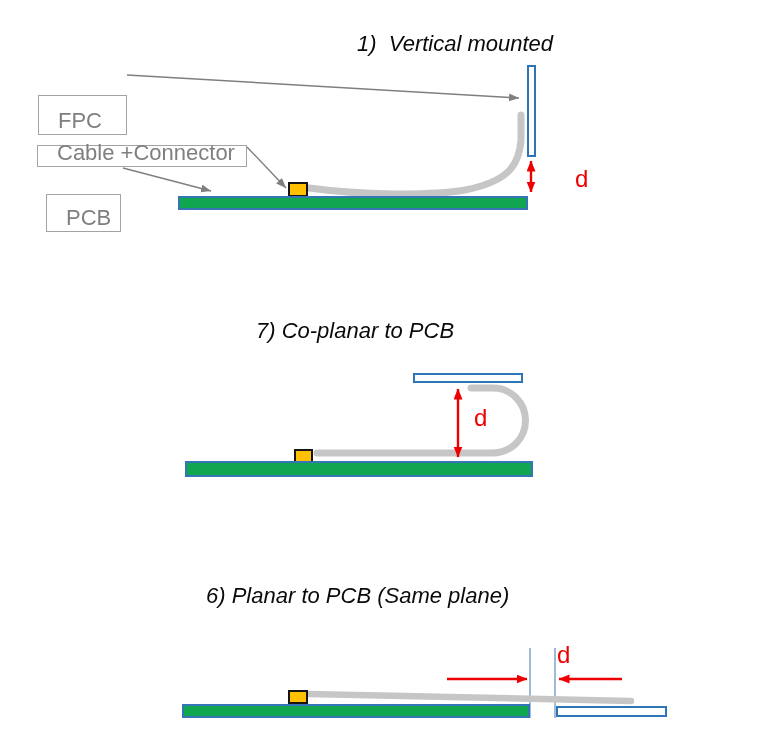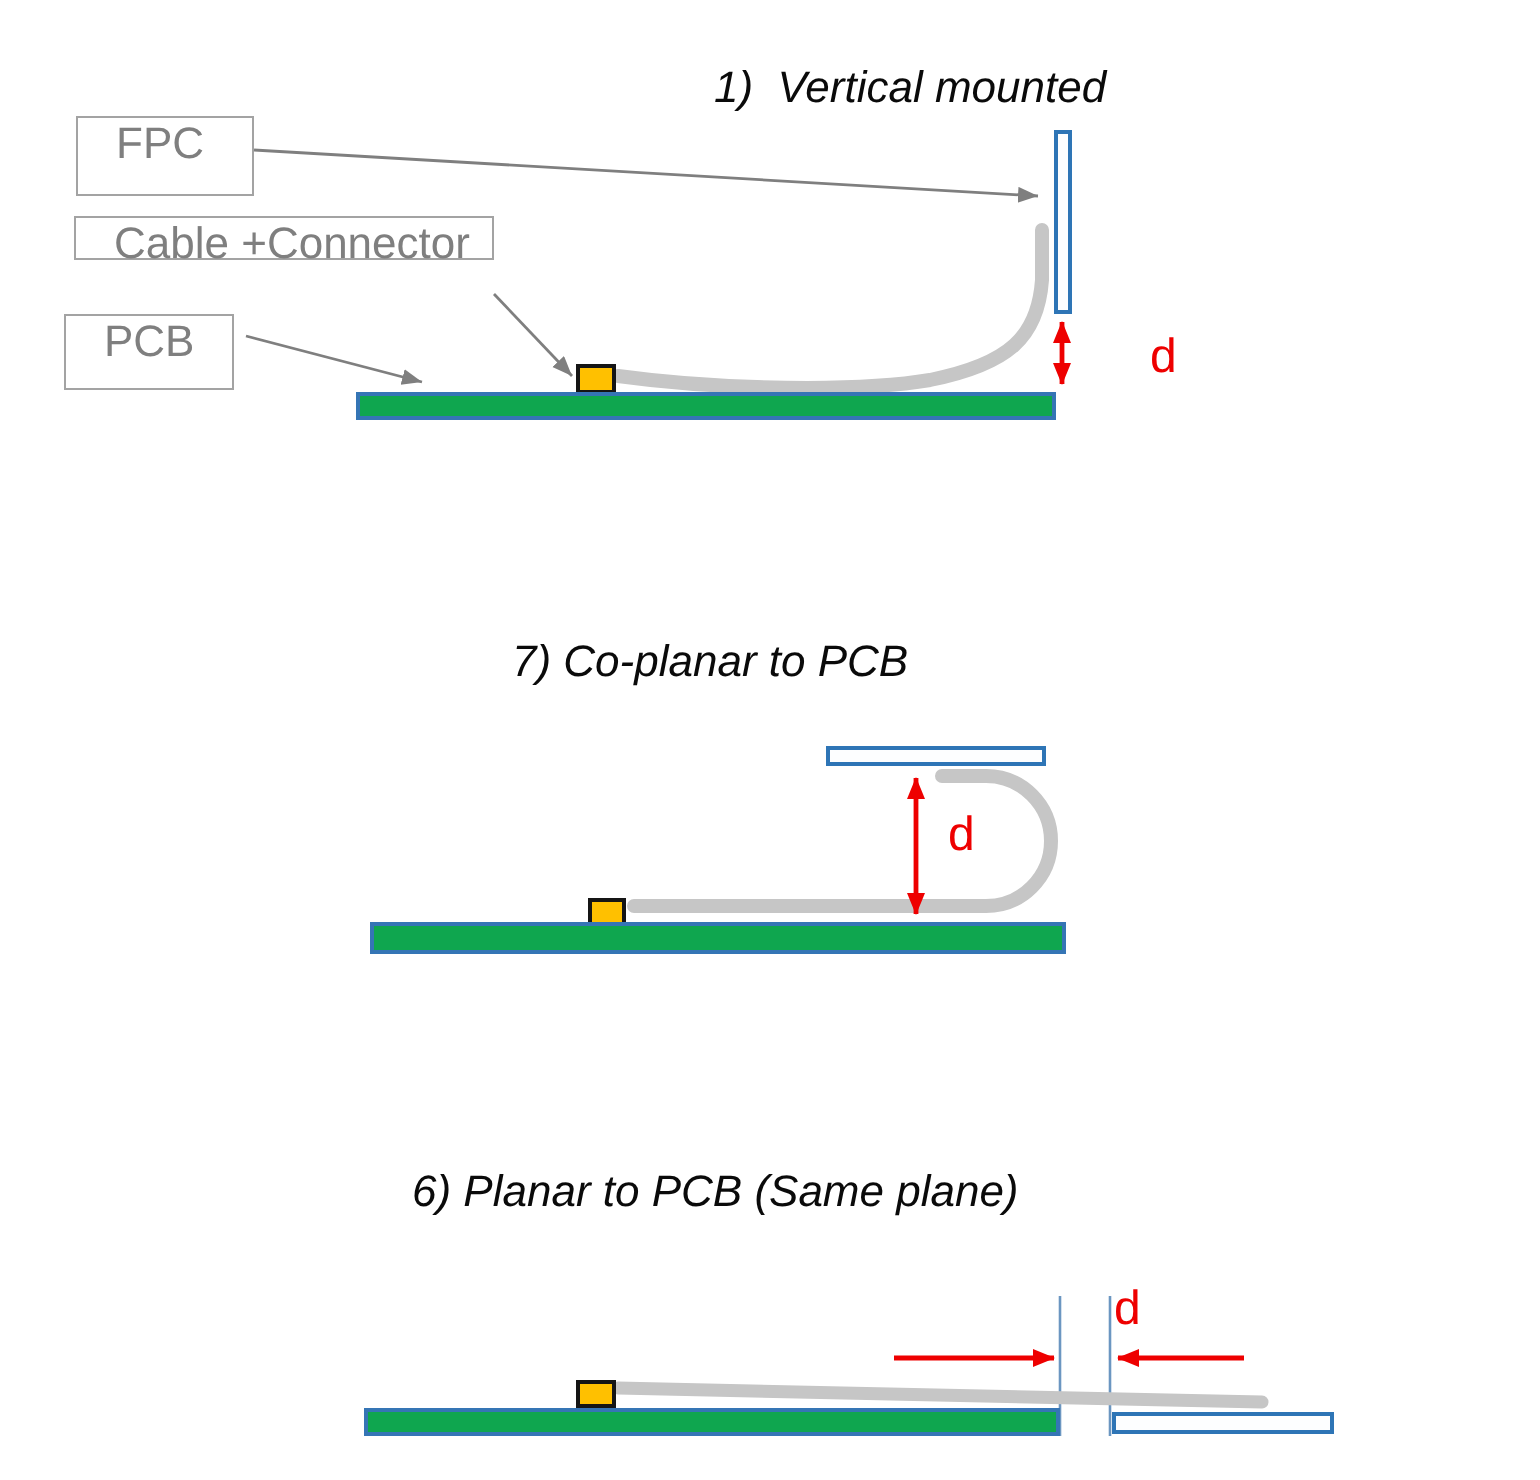--- a/index.html
+++ b/index.html
@@ -9,22 +9,22 @@
   }
   .stage svg{position:absolute;left:0;top:0;pointer-events:none;}
   .layer-under{z-index:1;}
   .layer-over{z-index:3;}
   .title{
     position:absolute;z-index:2;font-style:italic;font-size:22px;font-weight:500;
     color:var(--title-text,#000);white-space:pre;
   }
   .callout-box{
     position:absolute;z-index:2;background:#fff;border:1px solid var(--label-border,#a3a3a3);
-    color:var(--label-text,#7f7f7f);font-size:22px;display:flex;align-items:flex-start;
-    padding-left:19px;box-sizing:border-box;
+    color:var(--label-text,#7f7f7f);font-size:22px;display:flex;align-items:flex-end;
+    padding-left:19px;box-sizing:border-box;margin-top:37px;
   }
   .dim-label{
     position:absolute;z-index:3;color:var(--dimension-red,#e00);font-size:24px;line-height:1;
   }
   .pcb{
     position:absolute;z-index:2;background:var(--pcb-fill,#0fa64f);
     border:2px solid var(--pcb-border,#2e75b6);box-sizing:border-box;
   }
   .fpc{
     position:absolute;z-index:2;background:var(--fpc-fill,#fdfeff);
@@ -56,21 +56,21 @@
   </svg>
 
   <div class="title" style="left:357px;top:31px;">1)  Vertical mounted</div>
 
   <div class="callout-box" style="left:38px;top:58px;width:89px;height:40px;">
     <span>FPC</span>
   </div>
   <div class="callout-box" style="left:37px;top:108px;width:210px;height:22px;">
     <span>Cable +Connector</span>
   </div>
-  <div class="callout-box" style="left:32px;top:157px;width:85px;height:38px;">
+  <div class="callout-box" style="left:46px;top:157px;width:75px;height:38px;">
     <span>PCB</span>
   </div>
 
   <div class="fpc" style="left:527px;top:65px;width:9px;height:92px;"></div>
   <div class="connector" style="left:288px;top:182px;width:20px;height:15px;"></div>
   <div class="pcb" style="left:178px;top:196px;width:350px;height:14px;"></div>
   <div class="dim-label" style="left:575px;top:167px;">d</div>
 
   <div class="title" style="left:256px;top:318px;">7) Co-planar to PCB</div>
   <div class="fpc" style="left:413px;top:373px;width:110px;height:10px;"></div>

